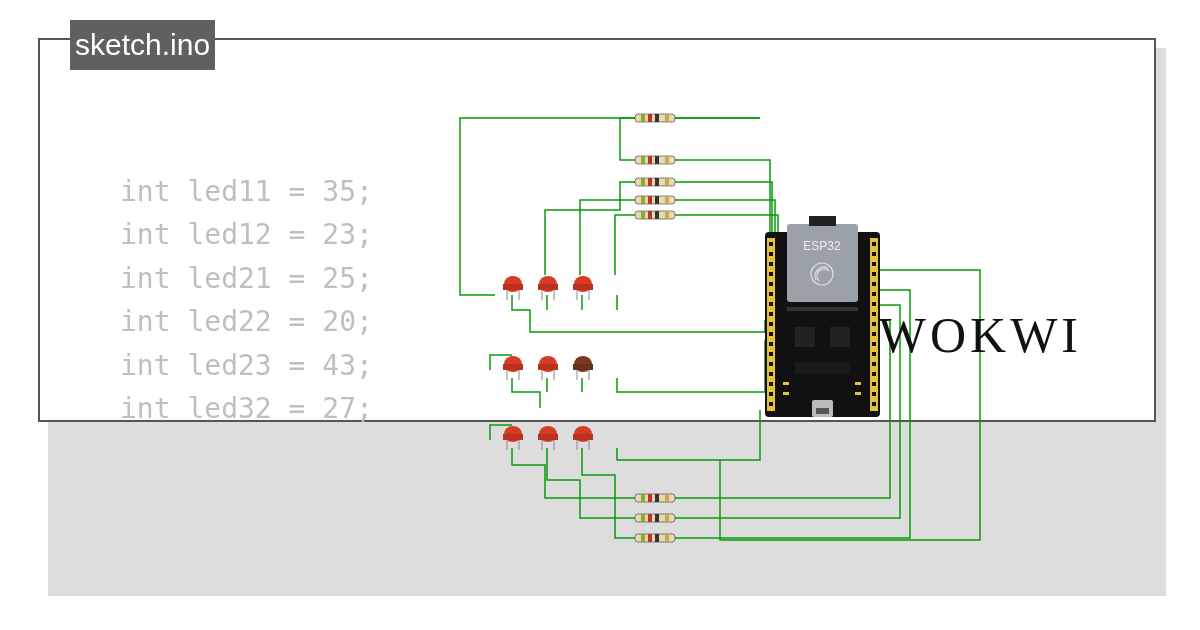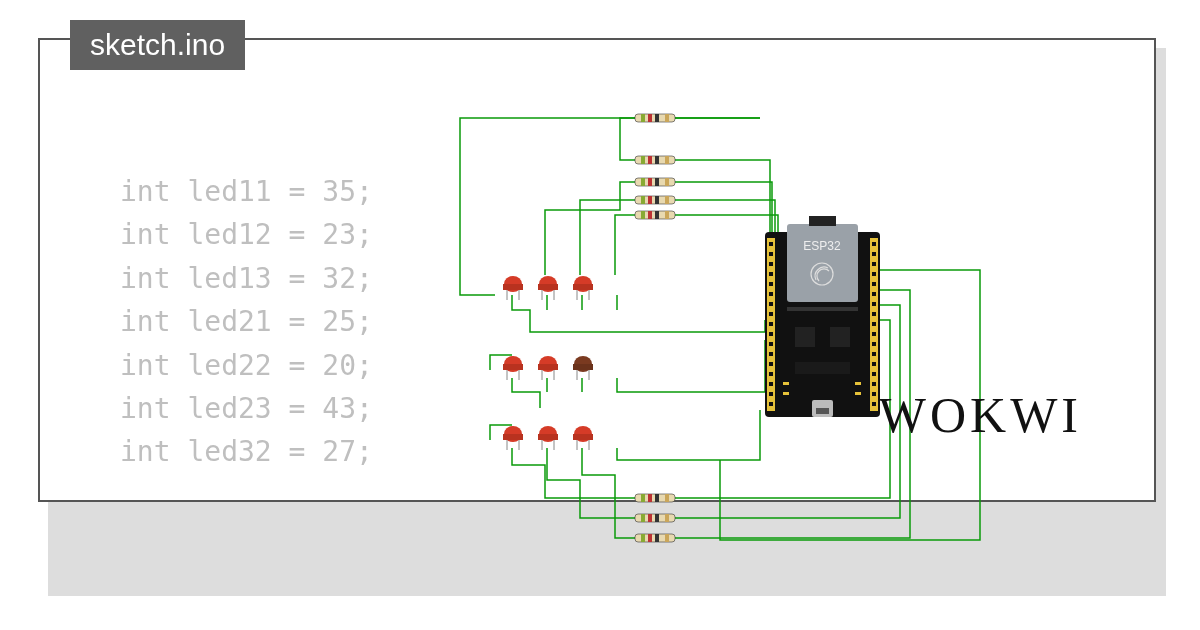--- a/index.html
+++ b/index.html
@@ -13,31 +13,31 @@
   }
   .card-shadow {
     position: absolute;
     left: 48px; top: 48px;
     width: 1118px; height: 548px;
     background: #ddd;
   }
   .card {
     position: absolute;
     left: 38px; top: 38px;
-    width: 1118px; height: 464px;
+    width: 1118px; height: 384px;
     background: #fff;
     border: 2px solid #555;
   }
   .tab {
     position: absolute;
     left: 70px; top: 20px;
     background: #606060;
     color: #fff;
     font-size: 30px;
-    padding: 8px 20px;
+    padding: 8px 5px;
     font-family: -apple-system, sans-serif;
   }
   .code {
     position: absolute;
     left: 80px; top: 130px;
     font-family: ui-monospace, Menlo, Consolas, monospace;
     font-size: 28px;
     line-height: 1.55;
     color: #bfbfbf;
   }
@@ -60,21 +60,20 @@
 </style>
 </head>
 <body>
 
 <div class="card-shadow"></div>
 <div class="card">
 
   <div class="code">
     <div>int led11 = 35;</div>
     <div>int led12 = 23;</div>
-    <div>int led13 = 32;</div>
     <div>int led21 = 25;</div>
     <div>int led22 = 20;</div>
     <div>int led23 = 43;</div>
     <div>int led32 = 27;</div>
   </div>
 
   <div class="circuit">
     <svg viewBox="0 0 620 480">
 
       <g stroke="#0a9a0a" stroke-width="1.5" fill="none">

